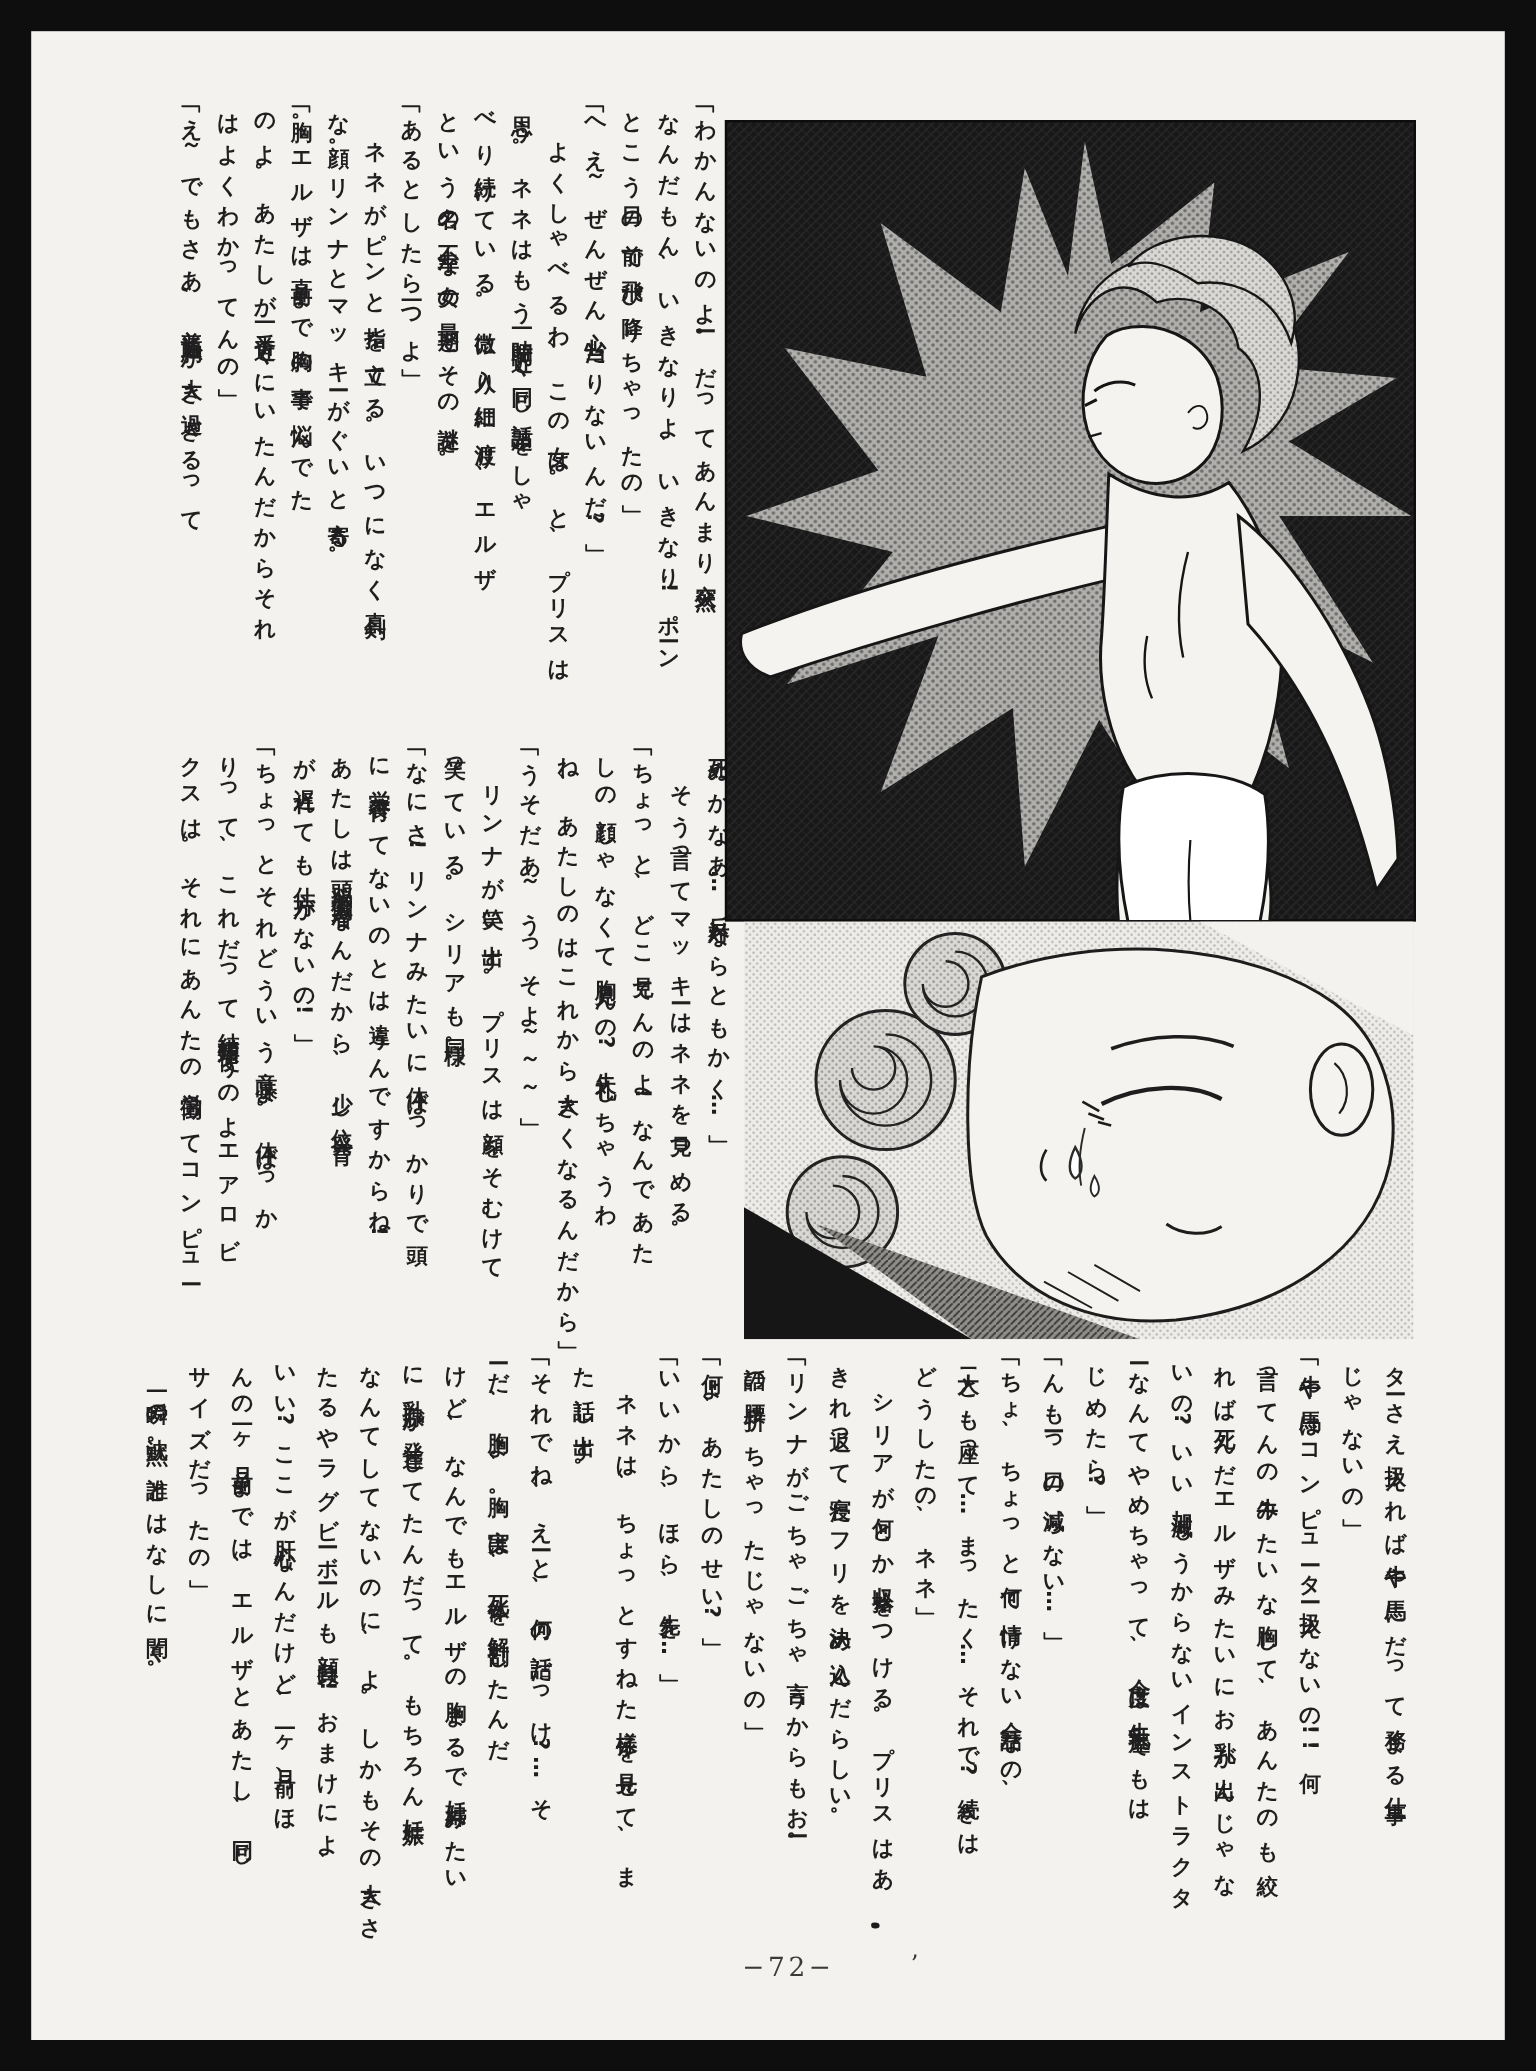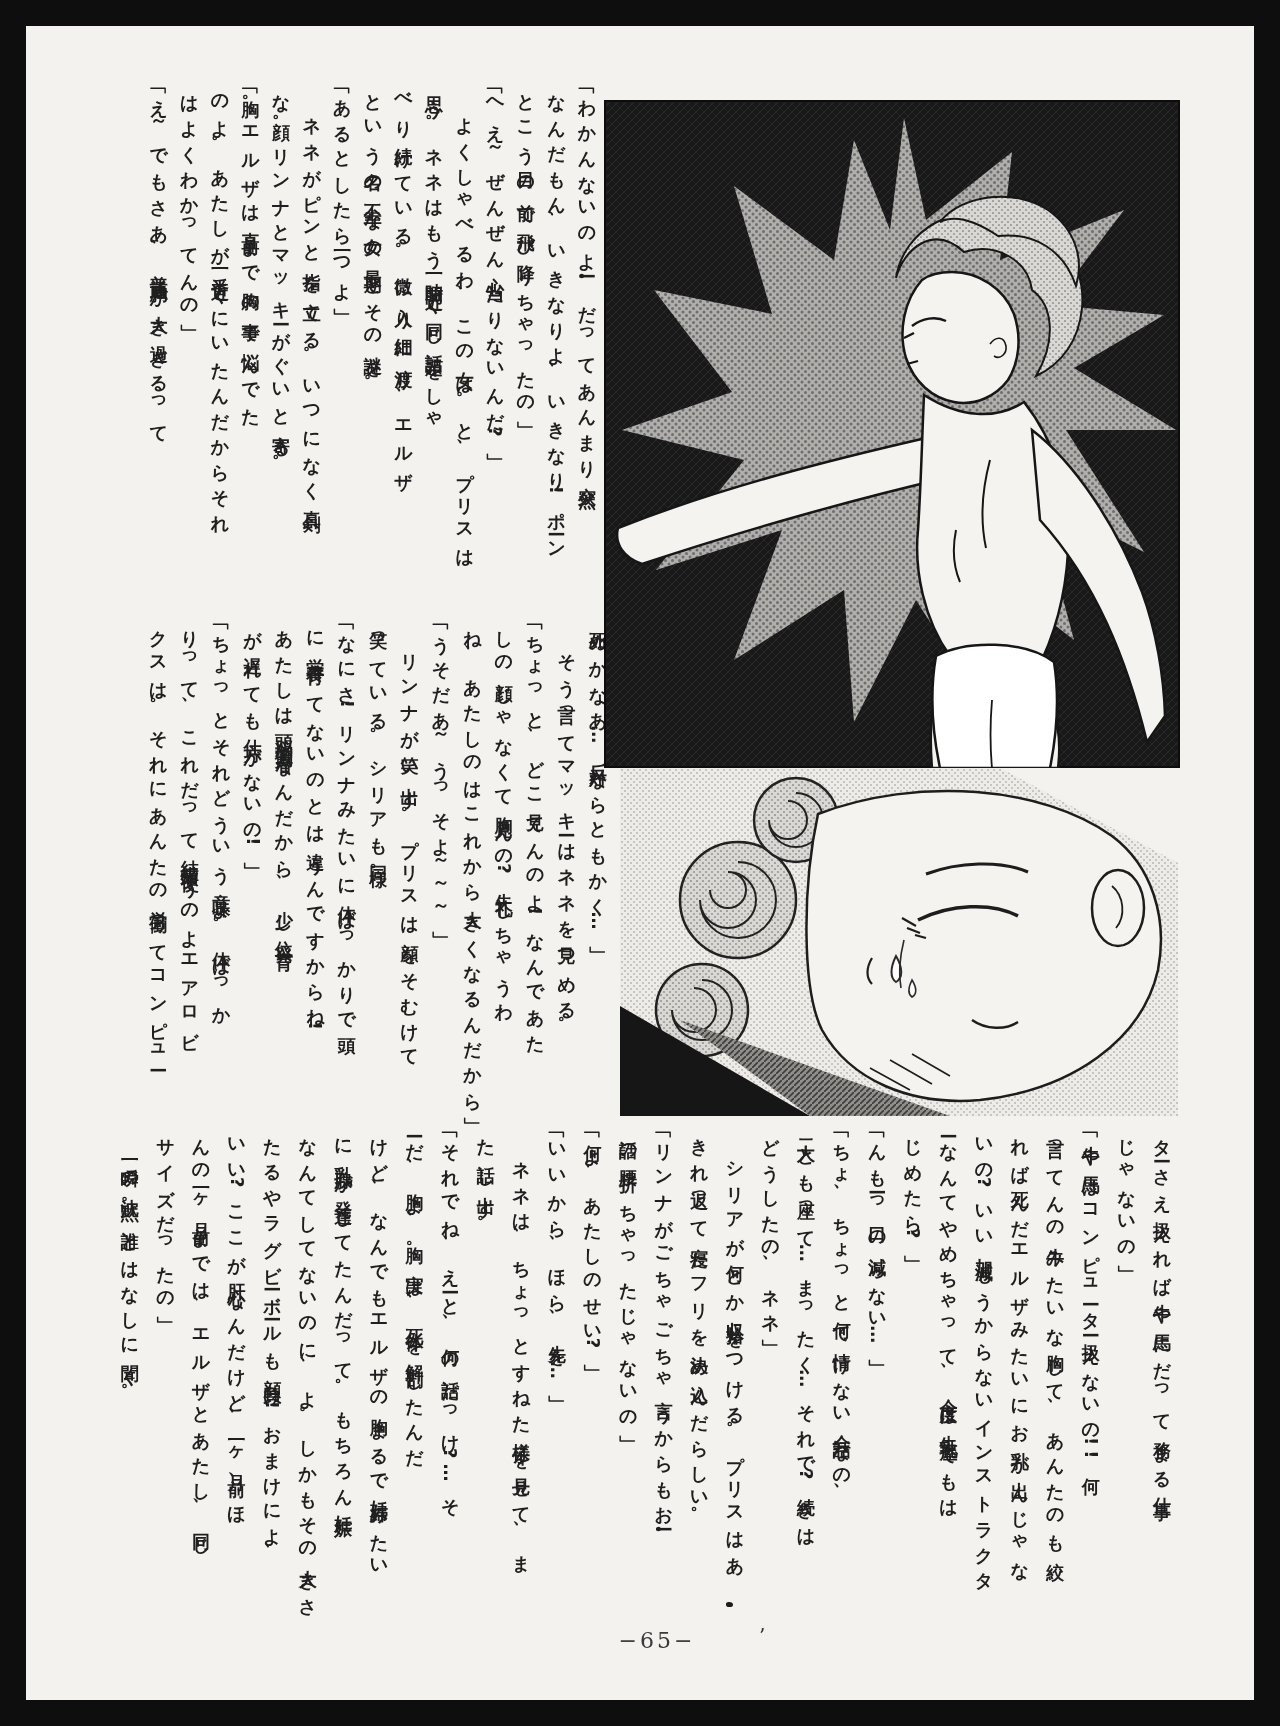--- a/index.html
+++ b/index.html
@@ -151,18 +151,18 @@
 
         <ellipse cx="498" cy="140" rx="26" ry="38" fill="#f4f3ef" stroke="#1d1d1d" stroke-width="2.5"></ellipse>
         <path fill="none" stroke="#1d1d1d" stroke-width="1.8" d="M492,118 C504,128 506,148 496,160"></path>
 
         <polygon points="0,238 190,348 0,348" fill="#161616"></polygon>
         <polygon points="60,252 330,348 190,348" fill="url(#diag)"></polygon>
         <path fill="none" stroke="#1d1d1d" stroke-width="1.6" d="M250,300 L290,322 M270,292 L312,316 M292,286 L330,308"></path>
       </svg>
     </div>
 
-    <div class="pageno">−65−</div>
+    <div class="pageno">−72−</div>
     <div class="stray">’</div>
     <div class="speck"></div>
 
   </div>
 </div>
 
 </body></html>

